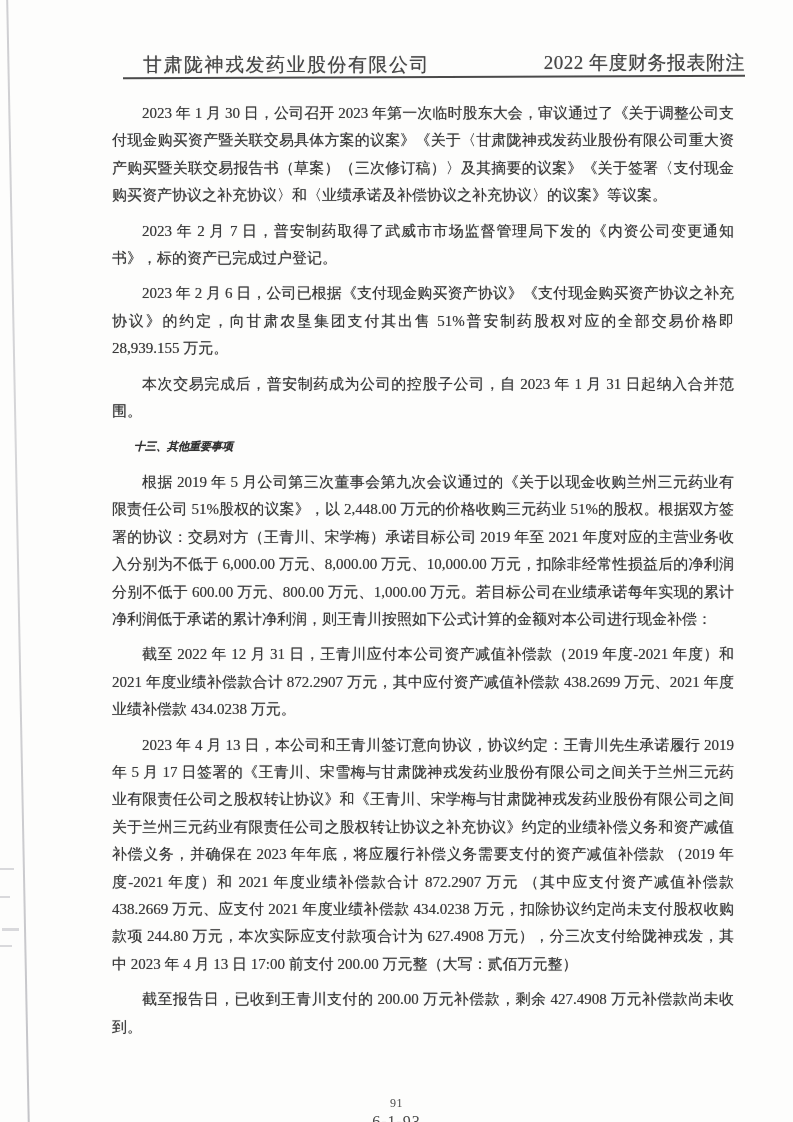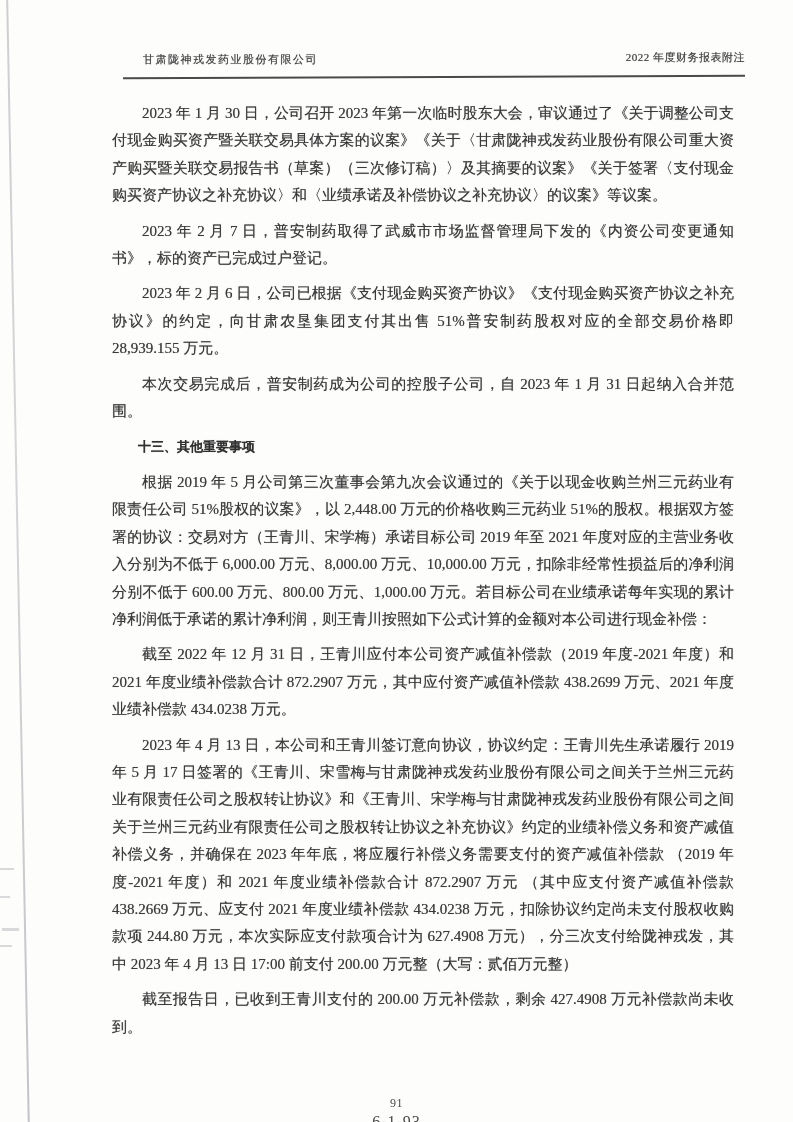--- a/index.html
+++ b/index.html
@@ -29,21 +29,21 @@
   .mark2 { left: 0; top: 896px; width: 10px; height: 2px; }
   .mark3 { left: 2px; top: 928px; width: 17px; height: 3px; }
   .mark4 { left: 0; top: 945px; width: 12px; height: 2px; }
 
   .header {
     position: absolute;
     left: 123px;
     right: 48px;
     top: 52px;
     height: 26px;
-    font-size: 11px;
+    font-size: 19px;
     color: #474747;
     text-shadow: 0 0 0.7px rgba(70,70,70,0.7);
   }
   .header .company { position: absolute; left: 20px; top: 0; letter-spacing: 1.5px; }
   .header .report  { position: absolute; right: 0; top: -2px; letter-spacing: 0.5px; }
   .header-rule {
     position: absolute;
     left: 123px;
     top: 76px;
     width: 622px;
@@ -61,23 +61,24 @@
     line-height: 27.4px;
     text-align: justify;
     color: #3a3a3a;
     text-shadow: 0 0 0.7px rgba(60,60,60,0.65);
   }
   .doc-body p, .doc-body h2 {
     margin: 8px;
     text-indent: 2em;
   }
   .doc-body h2 {
-    font-size: 13px;
+    font-size: 11px;
     font-weight: bold;
     color: #303030;
+    font-style: italic;
   }
 
   .footer {
     position: absolute;
     left: 0;
     width: 793px;
     top: 1050px;
     text-align: center;
     color: #4a4a4a;
   }

